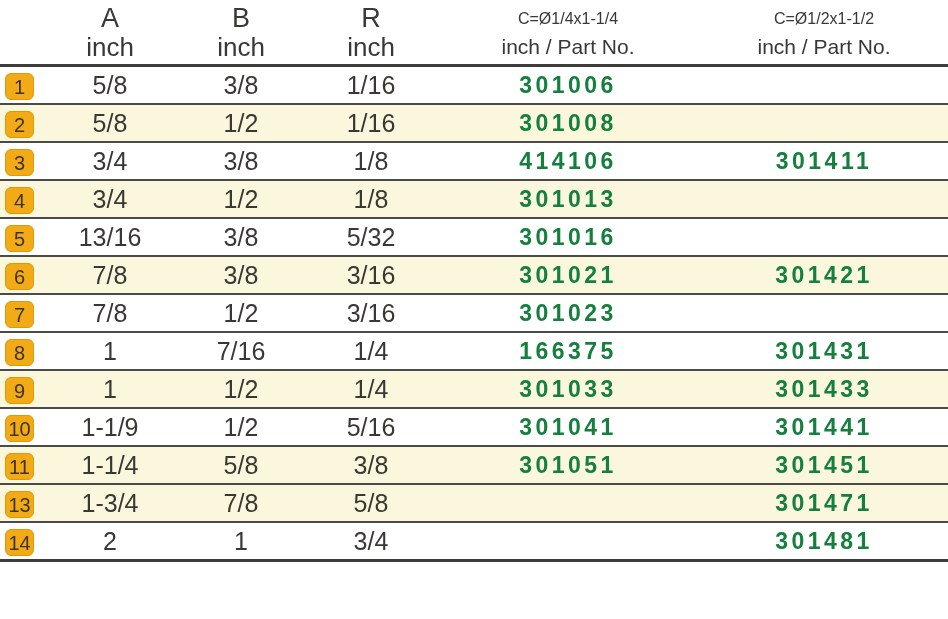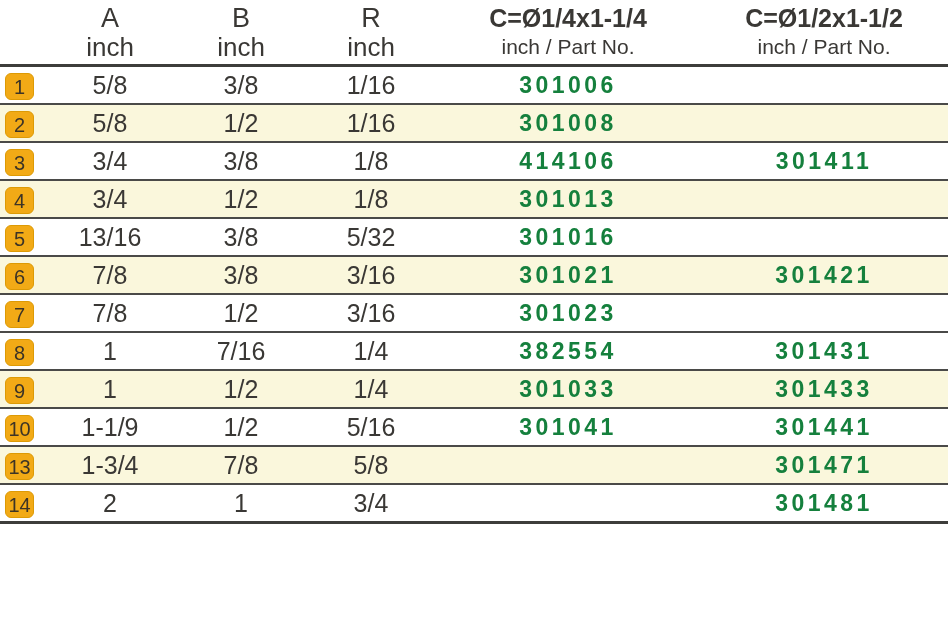--- a/index.html
+++ b/index.html
@@ -31,21 +31,21 @@
     font-weight: normal;
     text-align: center;
     vertical-align: middle;
     height: 64px;
     padding: 0;
     color: #3a3835;
     border-bottom: 3px solid #3d3d3b;
   }
   .hdr-main { font-size: 27px; line-height: 30px; }
   .hdr-sub  { font-size: 26px; line-height: 29px; text-align: center; }
-  th.th-part .hdr-main { font-size: 25px; line-height: 29px; font-weight: bold; }
+  th.th-part .hdr-main { font-size: 16px; line-height: 29px; }
   th.th-part .hdr-sub  { font-size: 21px; line-height: 28px; }
 
   tbody td {
     height: 36px;
     padding: 0;
     text-align: center;
     vertical-align: middle;
     font-size: 25px;
     color: #3a3835;
     border-bottom: 2px solid #4a4a48;
@@ -183,21 +183,21 @@
     <td class="part-cell">301023</td>
     <td class="part-cell"></td>
   </tr>
         <tr>
     <td class="no-cell">
       <span class="badge">8</span>
     </td>
     <td>1</td>
     <td>7/16</td>
     <td>1/4</td>
-    <td class="part-cell">382554</td>
+    <td class="part-cell">166375</td>
     <td class="part-cell">301431</td>
   </tr>
         <tr class="shaded">
     <td class="no-cell">
       <span class="badge">9</span>
     </td>
     <td>1</td>
     <td>1/2</td>
     <td>1/4</td>
     <td class="part-cell">301033</td>
@@ -208,20 +208,30 @@
       <span class="badge">10</span>
     </td>
     <td>1-1/9</td>
     <td>1/2</td>
     <td>5/16</td>
     <td class="part-cell">301041</td>
     <td class="part-cell">301441</td>
   </tr>
         <tr class="shaded">
     <td class="no-cell">
+      <span class="badge">11</span>
+    </td>
+    <td>1-1/4</td>
+    <td>5/8</td>
+    <td>3/8</td>
+    <td class="part-cell">301051</td>
+    <td class="part-cell">301451</td>
+  </tr>
+        <tr class="shaded">
+    <td class="no-cell">
       <span class="badge">13</span>
     </td>
     <td>1-3/4</td>
     <td>7/8</td>
     <td>5/8</td>
     <td class="part-cell"></td>
     <td class="part-cell">301471</td>
   </tr>
         <tr>
     <td class="no-cell">

